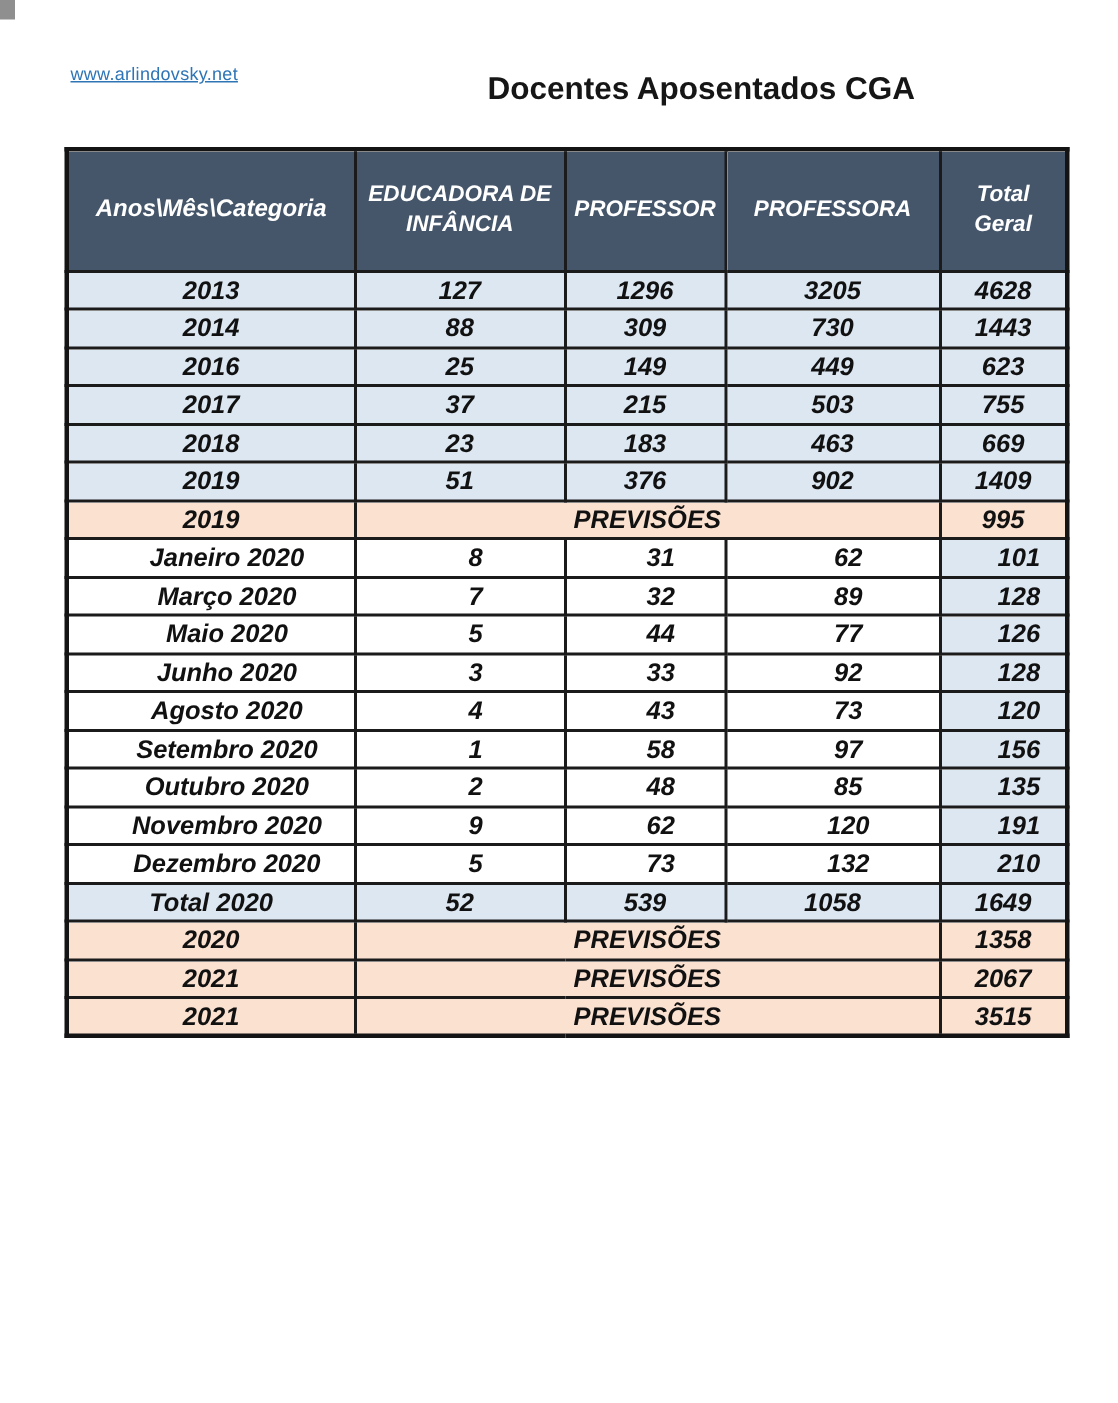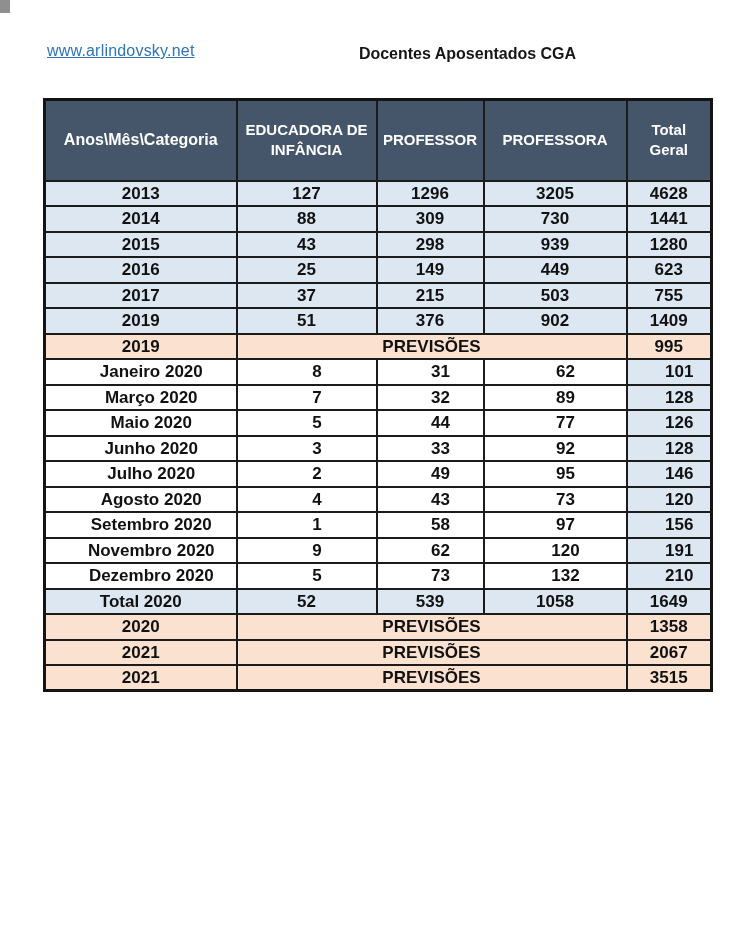--- a/index.html
+++ b/index.html
@@ -17,29 +17,29 @@
   body{
     width:745px;height:935px;position:relative;background:#FFFFFF;
     font-family:"Liberation Sans", sans-serif;color:var(--text);
     overflow:hidden;
   }
   .corner-mark{
     position:absolute;left:0;top:0;width:10px;height:13px;background:#8F8F8F;
   }
   .site-link{
     position:absolute;left:47px;top:42px;
-    font-size:16px;font-weight:400;color:var(--link);
+    font-size:12px;font-weight:400;color:var(--link);
     text-decoration:underline;letter-spacing:0.2px;
   }
   .page-title{
     position:absolute;left:300px;top:34px;width:335px;
-    text-align:center;font-size:16px;font-weight:700;color:#161616;
+    text-align:center;font-size:21px;font-weight:700;color:#161616;
   }
   .table-wrap{
-    position:absolute;left:43px;top:98px;
+    position:absolute;left:43px;top:98px;font-style:italic;
   }
   table{
     border-collapse:collapse;table-layout:fixed;width:667px;
     border:3px solid #141414;
   }
   th,td{
     border:2px solid var(--border);
     text-align:center;vertical-align:middle;
     overflow:hidden;
     font-weight:700;
@@ -91,44 +91,44 @@
           <td>127</td>
           <td>1296</td>
           <td>3205</td>
           <td class="c-total">4628</td>
         </tr>
         <tr class="row-year">
           <td class="c-label">2014</td>
           <td>88</td>
           <td>309</td>
           <td>730</td>
-          <td class="c-total">1441</td>
-        </tr>
-        <tr class="row-year">
-          <td class="c-label">2015</td>
-          <td>43</td>
-          <td>298</td>
-          <td>939</td>
-          <td class="c-total">1280</td>
+          <td class="c-total">1443</td>
         </tr>
         <tr class="row-year">
           <td class="c-label">2016</td>
           <td>25</td>
           <td>149</td>
           <td>449</td>
           <td class="c-total">623</td>
         </tr>
         <tr class="row-year">
           <td class="c-label">2017</td>
           <td>37</td>
           <td>215</td>
           <td>503</td>
           <td class="c-total">755</td>
         </tr>
         <tr class="row-year">
+          <td class="c-label">2018</td>
+          <td>23</td>
+          <td>183</td>
+          <td>463</td>
+          <td class="c-total">669</td>
+        </tr>
+        <tr class="row-year">
           <td class="c-label">2019</td>
           <td>51</td>
           <td>376</td>
           <td>902</td>
           <td class="c-total">1409</td>
         </tr>
         <tr class="row-forecast">
           <td class="c-label">2019</td>
           <td class="c-merged" colspan="3">PREVISÕES</td>
           <td class="c-total">995</td>
@@ -155,39 +155,39 @@
           <td class="c-total">126</td>
         </tr>
         <tr class="row-month">
           <td class="c-label">Junho 2020</td>
           <td>3</td>
           <td>33</td>
           <td>92</td>
           <td class="c-total">128</td>
         </tr>
         <tr class="row-month">
-          <td class="c-label">Julho 2020</td>
-          <td>2</td>
-          <td>49</td>
-          <td>95</td>
-          <td class="c-total">146</td>
-        </tr>
-        <tr class="row-month">
           <td class="c-label">Agosto 2020</td>
           <td>4</td>
           <td>43</td>
           <td>73</td>
           <td class="c-total">120</td>
         </tr>
         <tr class="row-month">
           <td class="c-label">Setembro 2020</td>
           <td>1</td>
           <td>58</td>
           <td>97</td>
           <td class="c-total">156</td>
+        </tr>
+        <tr class="row-month">
+          <td class="c-label">Outubro 2020</td>
+          <td>2</td>
+          <td>48</td>
+          <td>85</td>
+          <td class="c-total">135</td>
         </tr>
         <tr class="row-month">
           <td class="c-label">Novembro 2020</td>
           <td>9</td>
           <td>62</td>
           <td>120</td>
           <td class="c-total">191</td>
         </tr>
         <tr class="row-month">
           <td class="c-label">Dezembro 2020</td>

